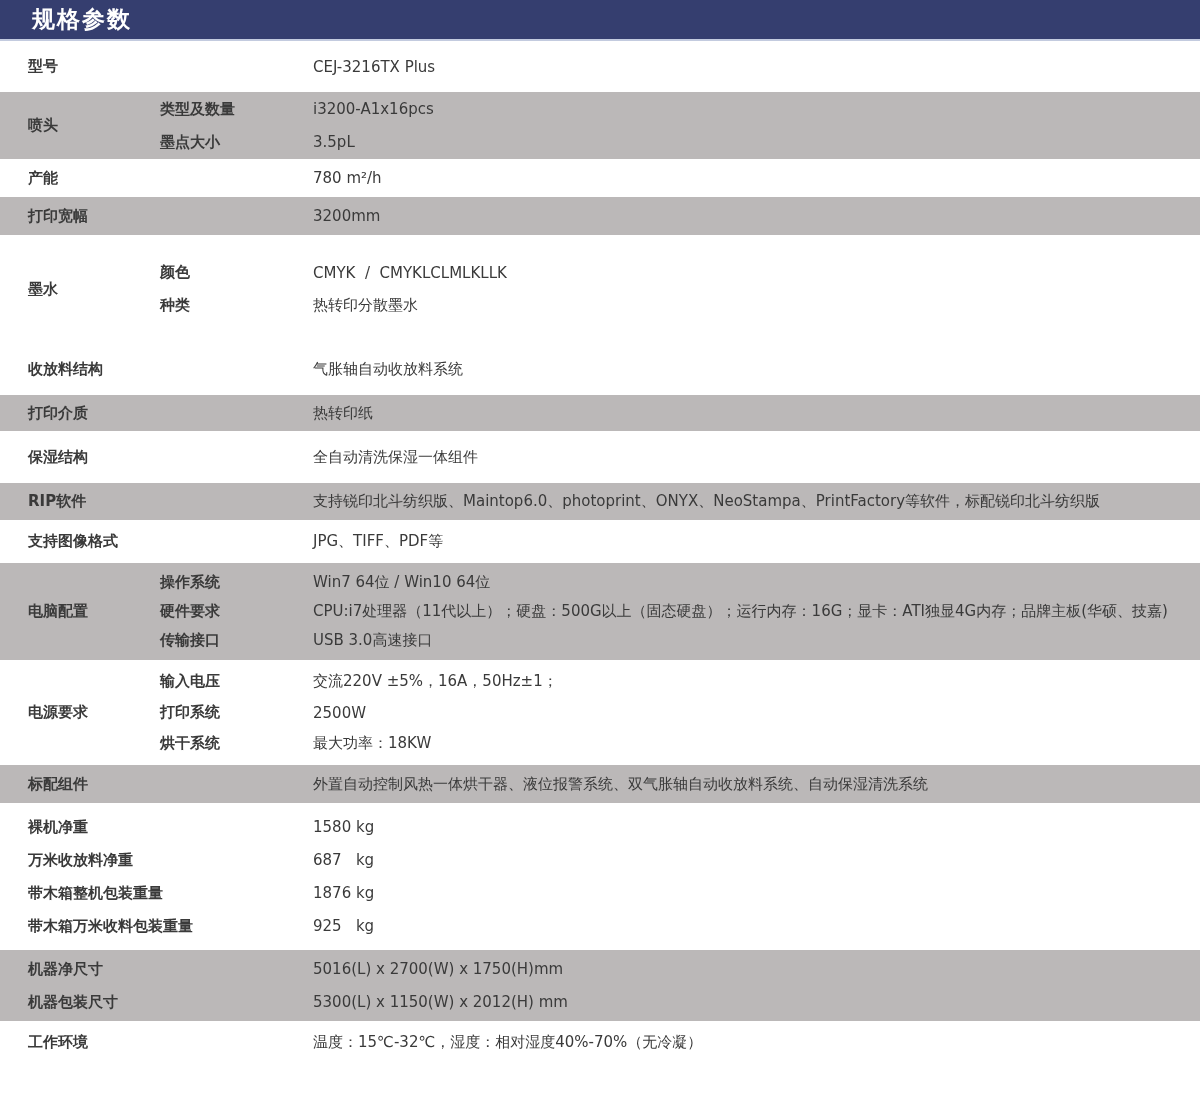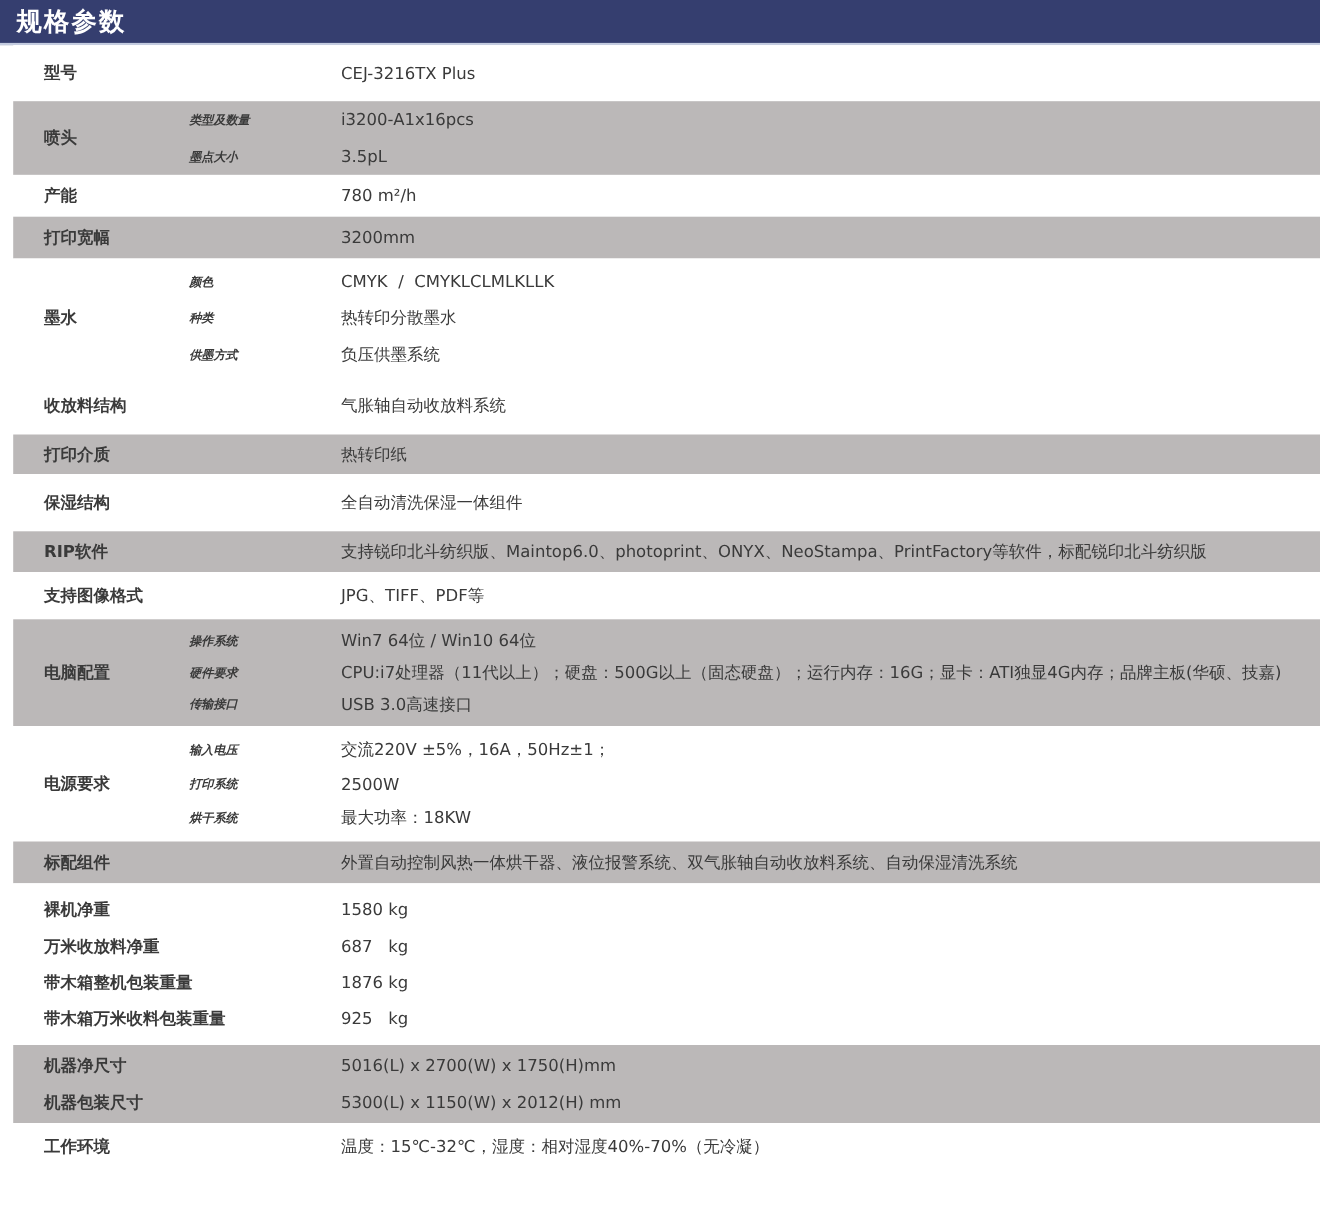--- a/index.html
+++ b/index.html
@@ -9,30 +9,30 @@
     height: 1112px;
     font-family: "DejaVu Sans", "Liberation Sans", sans-serif;
     color: #3a3a3a;
     overflow: hidden;
   }
   .titlebar {
     height: 41px;
     background: #353e6f;
     display: flex;
     align-items: center;
-    padding-left: 15px;
+    padding-left: 32px;
     border-bottom: 2px solid #c3cbdf;
   }
   .titlebar .title {
     color: #ffffff;
     font-size: 23px;
     font-weight: bold;
     letter-spacing: 2px;
   }
-  .spec-table { width: 100%; padding-left: 12px; }
+  .spec-table { width: 100%; }
   .block {
     display: flex;
     align-items: stretch;
     padding-left: 28px;
     padding-right: 18px;
     background: #ffffff;
   }
   .block.gray { background: #bbb8b8; }
   .col1 {
     width: 132px;
@@ -52,35 +52,35 @@
   .line {
     display: flex;
     align-items: center;
     height: 33px;
   }
   .block.tight .line { height: 29px; }
   .block.semi  .line { height: 31px; }
   .col2 {
     width: 138px;
     flex-shrink: 0;
-    font-size: 11px;
-    font-weight: bold;
-    font-style: italic;
+    font-size: 15px;
+    font-weight: bold;
   }
   .col1wide {
     width: 270px;
     flex-shrink: 0;
     font-size: 15px;
     font-weight: bold;
   }
   .col3 {
     flex: 1;
     font-size: 15px;
     white-space: pre-wrap;
     min-width: 0;
+    margin-left: 15px;
   }
 </style>
 </head>
 <body>
 
 <header class="titlebar">
   <div class="title">规格参数</div>
 </header>
 
 <div class="spec-table">
@@ -133,24 +133,20 @@
     <div class="col1">墨水</div>
     <div class="lines">
       <div class="line">
         <div class="col2">颜色</div>
         <div class="col3">CMYK  /  CMYKLCLMLKLLK</div>
       </div>
       <div class="line">
         <div class="col2">种类</div>
         <div class="col3">热转印分散墨水</div>
       </div>
-      <div class="line">
-        <div class="col2">供墨方式</div>
-        <div class="col3">负压供墨系统</div>
-      </div>
     </div>
   </section>
 
   <section class="block" style="min-height:52px">
     <div class="col1">收放料结构</div>
     <div class="lines">
       <div class="line">
         <div class="col2"></div>
         <div class="col3">气胀轴自动收放料系统</div>
       </div>

